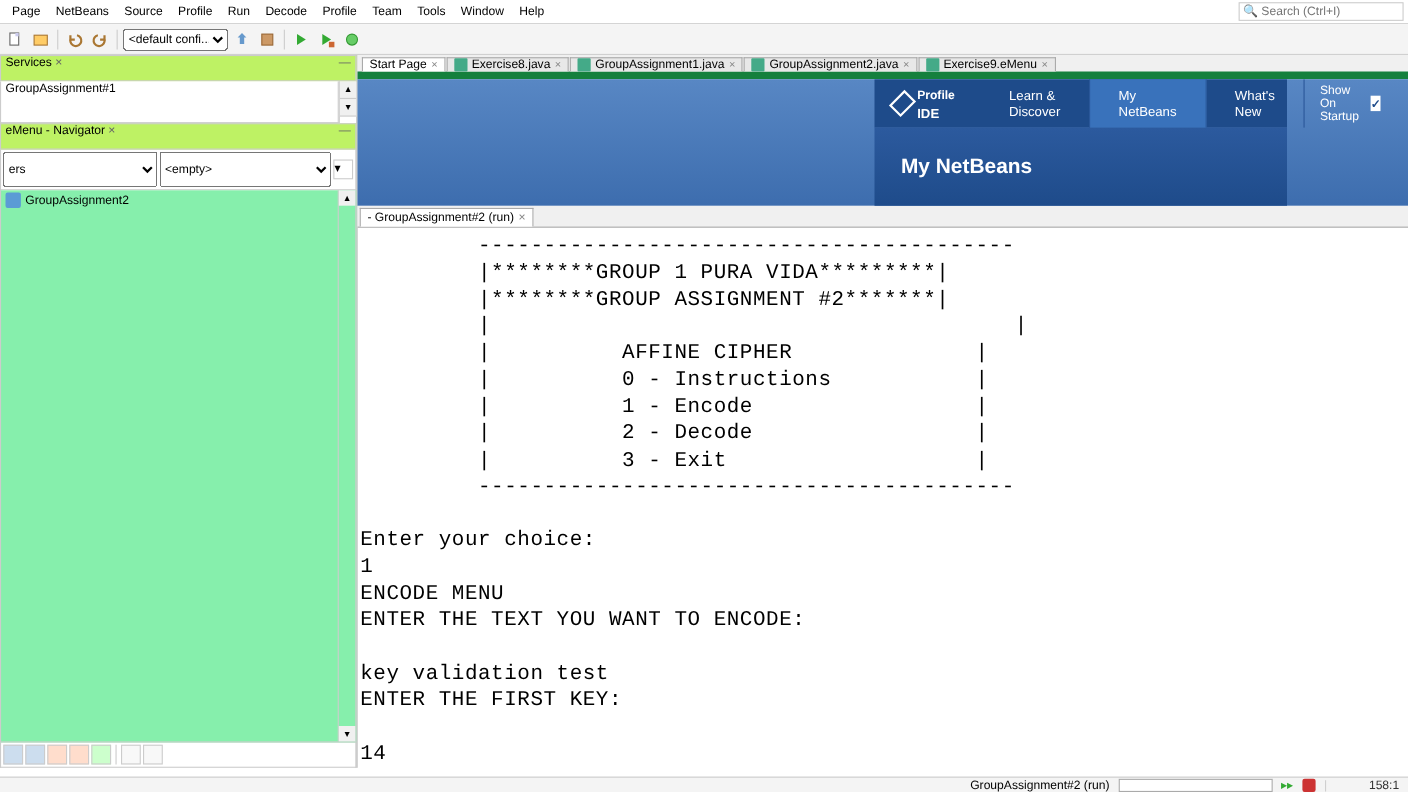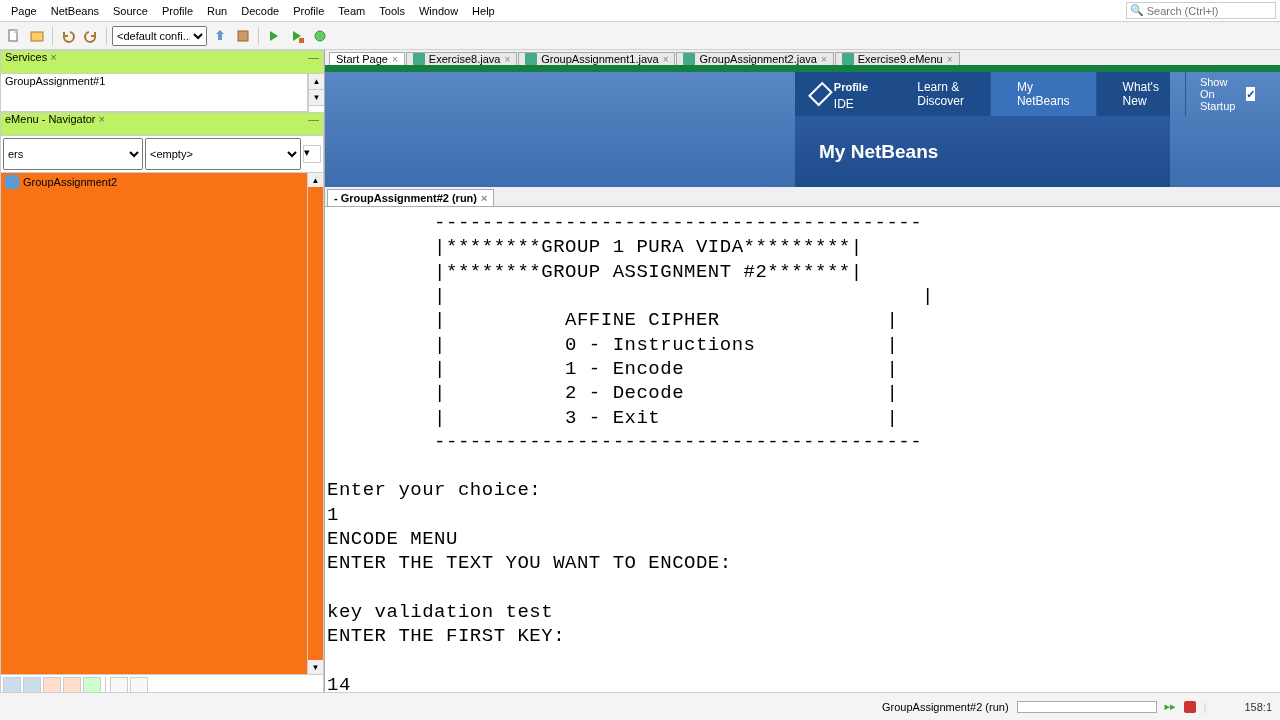--- a/index.html
+++ b/index.html
@@ -18,21 +18,21 @@
 .panel-header{background:#bef264;border:1px solid #ccc;height:24px;display:flex;padding:0 4px;font-size:10px}
 .panel-header .ph-close{margin-left:3px;cursor:pointer;color:#666}
 .panel-header .ph-min{margin-left:auto;cursor:pointer;color:#666}
 .projects-list{border:1px solid #ccc;border-top:none;height:38px;overflow:auto;background:#fff}
 .projects-list .pitem{padding:1px 4px;cursor:pointer}
 .scroll-btns{display:flex;flex-direction:column;width:16px;border-left:1px solid #ccc}
 .scroll-btns .sbtn{height:16px;display:flex;align-items:center;justify-content:center;background:#f0f0f0;border-bottom:1px solid #ccc;font-size:8px;cursor:pointer}
 .nav-panel{flex:1;display:flex;flex-direction:column}
 .nav-selectors{display:flex;border:1px solid #ccc;border-top:none;align-items:center;padding:2px;gap:2px}
 .nav-selectors select{flex:1;height:32px;font-size:11px}
-.nav-content{flex:1;border:1px solid #ccc;border-top:none;background:#f97316;position:relative}
+.nav-content{flex:1;border:1px solid #ccc;border-top:none;background:#86efac;position:relative}
 .nav-item{padding:2px 4px;display:flex;align-items:center;gap:4px}
 .nav-item .nicon{width:14px;height:14px;background:#5b9bd5;border-radius:2px}
 .nav-toolbar{display:flex;border:1px solid #ccc;border-top:none;padding:2px;gap:2px}
 .nav-toolbar .ntbtn{width:18px;height:18px;border:1px solid #ccc;background:#f8f8f8;cursor:pointer}
 .right-col{flex:1;display:flex;flex-direction:column}
 .editor-tabs{display:flex;background:#f0f0f0;border-bottom:7px solid #15803d;height:22px;padding-top:2px;padding-left:4px}
 .etab{display:flex;align-items:center;padding:2px 6px;background:#e8e8e8;border:1px solid #aaa;border-bottom:none;margin-right:1px;cursor:pointer;gap:4px}
 .etab.active{background:#fff}
 .etab .ticon{width:12px;height:12px;background:#4a8;border-radius:1px}
 .etab .tclose{color:#888;cursor:pointer;font-size:10px}
@@ -42,24 +42,24 @@
 .sp-logo{padding:0 18px;display:flex;align-items:center;gap:6px;height:100%}
 .sp-logo .cube{width:20px;height:20px;border:2px solid #fff;transform:rotate(45deg)}
 .sp-logo .ltxt{color:#fff;font-weight:bold;font-size:15px}
 .sp-navitem{padding:0 26px;color:#fff;height:100%;display:flex;align-items:center;cursor:pointer;font-size:12px;border-right:1px solid #2a5799}
 .sp-navitem.active{background:#3972bb}
 .sp-startup{margin-left:auto;padding:0 14px;color:#fff;display:flex;align-items:center;gap:6px;font-size:12px}
 .sp-startup .chk{width:14px;height:14px;background:#fff;display:flex;align-items:center;justify-content:center;color:#1e4b8a;font-weight:bold}
 .sp-banner{height:72px;background:linear-gradient(180deg,#2c5a9e 0%,#1e4b8a 100%);display:flex;align-items:center;padding-left:24px}
 .sp-banner .btxt{color:#fff;font-weight:bold;font-size:19px}
 .output-tab{background:#f0f0f0;border-bottom:1px solid #aaa;display:flex;height:20px;padding-left:2px;padding-top:2px}
-.output-tab .otab{background:#fff;border:1px solid #aaa;border-bottom:none;padding:1px 6px;display:flex;align-items:center;gap:4px;font-size:10px;font-weight:bold}
+.output-tab .otab{background:#fff;border:1px solid #aaa;border-bottom:none;padding:1px 6px;display:flex;align-items:center;gap:4px;font-size:10px;font-weight:normal}
 .output-tab .otab .oclose{color:#888;cursor:pointer}
 .console{flex:1;background:#fff;padding:4px 2px;font-family:'Courier New',monospace;font-size:19px;white-space:pre;overflow:auto;line-height:1.28;letter-spacing:0.5px}
-.statusbar{position:absolute;bottom:0;left:0;right:0;height:28px;background:#f4f4f4;border-top:1px solid #ccc;display:flex;align-items:center;padding:0 8px}
+.statusbar{position:absolute;bottom:0;left:0;right:0;height:14px;background:#f4f4f4;border-top:1px solid #ccc;display:flex;align-items:center;padding:0 8px}
 .statusbar .run-status{margin-left:auto;display:flex;align-items:center;gap:8px}
 .statusbar .progress{width:140px;height:12px;border:1px solid #aaa;background:#fff}
 .statusbar .stop-icon{width:12px;height:12px;background:#c33;border-radius:2px}
 .statusbar .cursor-pos{margin-left:30px;color:#333}
 .icon-svg{width:16px;height:16px}
 </style>
 </head>
 <body>
 
 <div class="menubar">
@@ -213,21 +213,21 @@
         <span>Exercise9.eMenu</span>
         <span class="tclose">×</span>
       </div>
     </div>
 
     <div class="start-page" style="height:115px;flex:0 0 115px">
       <div class="sp-inner">
         <div class="sp-nav">
           <div class="sp-logo">
             <div class="cube"></div>
-            <span class="ltxt"><span>Profile</span> <span style="font-weight:normal;font-size:12px">IDE</span></span>
+            <span class="ltxt"><span>Profile</span> <span style="font-weight:bold;font-size:12px">IDE</span></span>
           </div>
           <div class="sp-navitem">Learn &amp; Discover</div>
           <div class="sp-navitem active">My NetBeans</div>
           <div class="sp-navitem">What's New</div>
           <div class="sp-startup">
             <span>Show On Startup</span>
             <span class="chk">✓</span>
           </div>
         </div>
         <div class="sp-banner">

